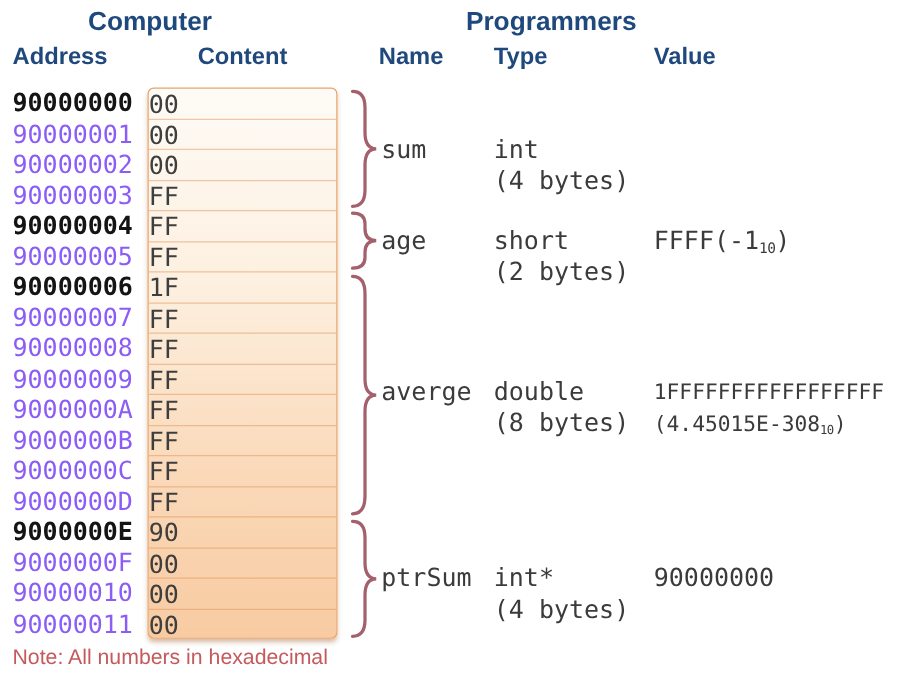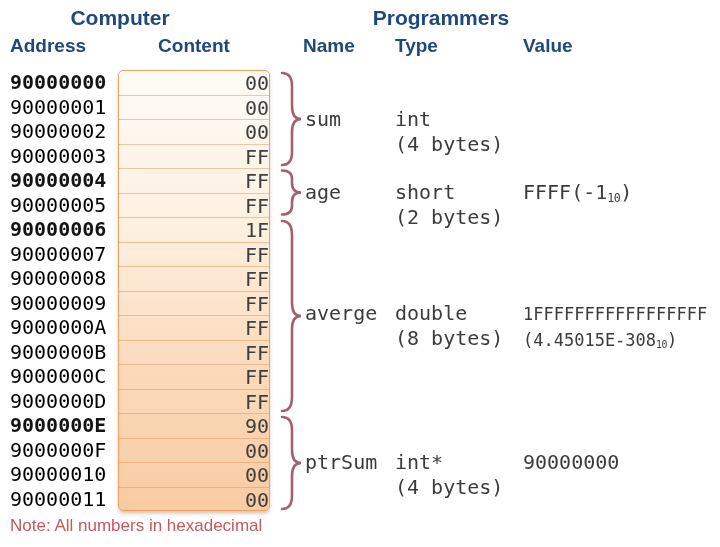--- a/index.html
+++ b/index.html
@@ -15,33 +15,33 @@
   .sec-title.programmers { left:348px; width:186px; }
   .col-header { position:absolute; top:35px; font-size:19px; font-weight:bold; color:#1F497D; }
   .col-header.address { left:10px; width:104px; text-align:left; }
   .col-header.content { left:118px; width:152px; text-align:center; }
   .col-header.name { left:303px; }
   .col-header.type { left:395px; }
   .col-header.value { left:523px; }
 
   
   .addr-col { position:absolute; left:10px; top:70px; width:106px; }
-  .addr-row { height:24.5px; line-height:24.5px; font-size:20px; color:#000000; letter-spacing:0; }
+  .addr-row { height:24.5px; line-height:24.5px; font-size:20px; color:#8b5cf6; letter-spacing:0; }
   .addr-row.bold { font-weight:bold; color:#141414; }
 
   
   .content-box {
     position:absolute; left:118px; top:70px; width:152px; height:441px;
     border:1.6px solid #E9A266; border-radius:5px;
     background:linear-gradient(180deg, #FEFBF6 0%, #FDF0E0 35%, #FAD9B9 70%, #F8CBA2 100%);
     box-shadow:0 3px 4px -1px rgba(160,95,45,0.45);
     box-sizing:border-box; overflow:hidden;
   }
   .content-cell {
-    height:24.5px; line-height:24.5px; text-align:right;
+    height:24.5px; line-height:24.5px; text-align:left;
     font-size:20px; color:#3E3E3E;
     border-bottom:1px solid rgba(226,148,90,0.5);
     box-sizing:border-box;
   }
   .content-cell:last-child { border-bottom:none; }
 
   
   .brace { position:absolute; left:276px; }
   .brace path { stroke:#A4606C; stroke-width:2.6; fill:none; stroke-linecap:round; }
 

